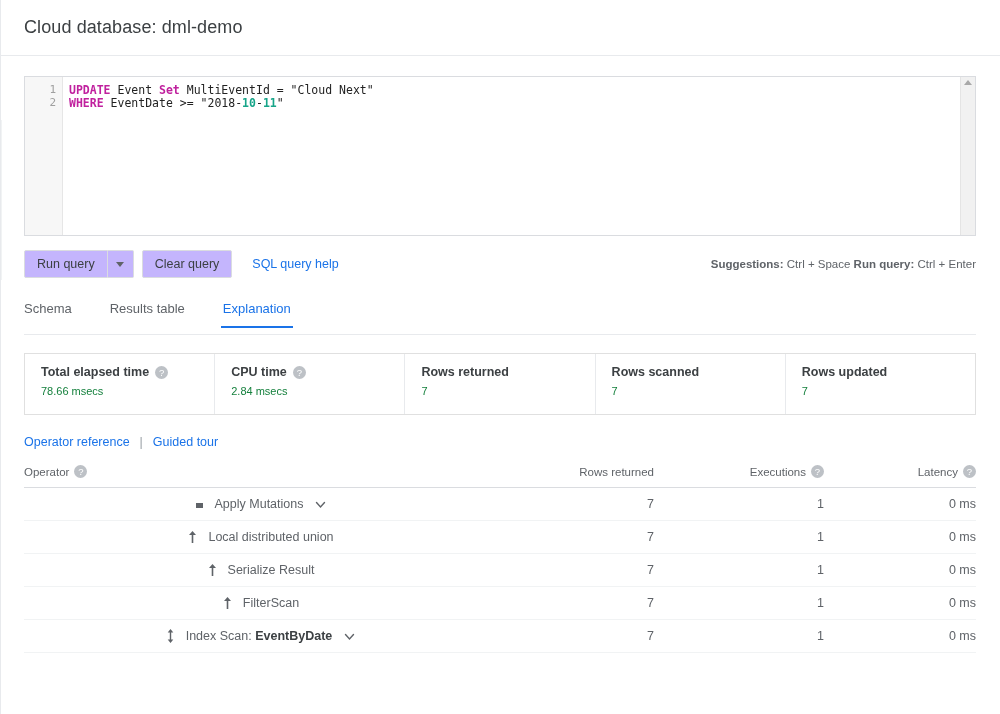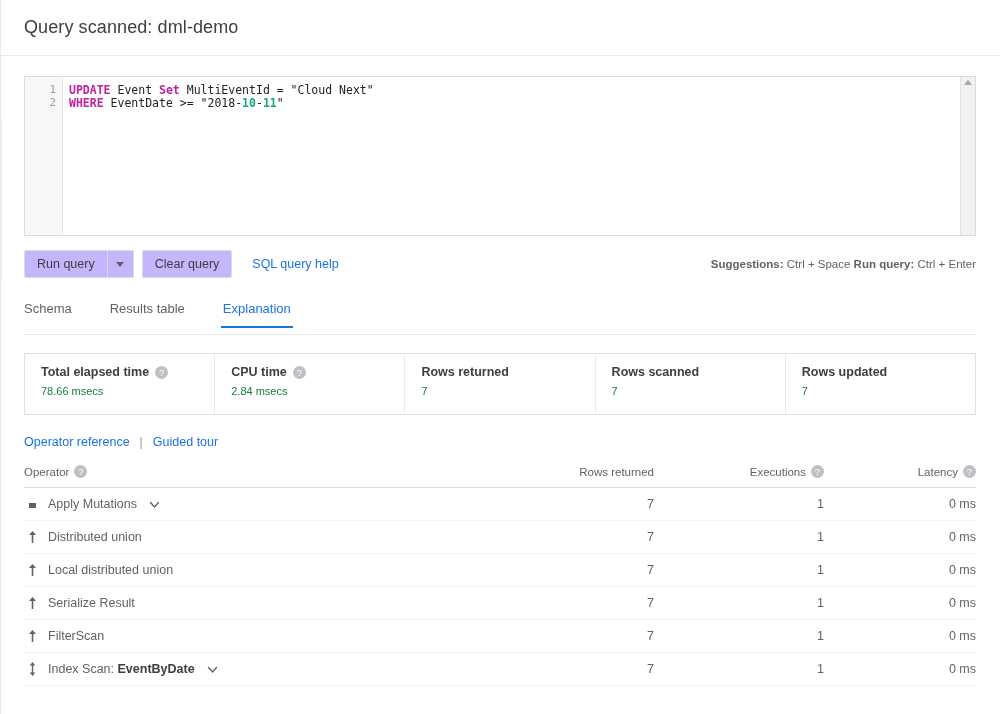--- a/index.html
+++ b/index.html
@@ -258,20 +258,21 @@
     height: 33px;
     border-bottom: 1px solid #f1f3f4;
     padding: 0;
     vertical-align: middle;
   }
   .op-cell {
     display: flex;
     align-items: center;
     gap: 9px;
     padding-left: 2px;
+    justify-content: center;
   }
   .op-icon {
     width: 13px;
     flex: 0 0 13px;
     display: flex;
     align-items: center;
     justify-content: center;
     color: #5f6368;
   }
   .op-label { color: #5f6368; }
@@ -288,21 +289,21 @@
   .col-exec { width: 170px; }
   .col-lat { width: 152px; }
 </style>
 </head>
 <body>
 
 <div class="left-rail"></div>
 <div class="left-rail-soft"></div>
 
 <div class="page-header">
-  <div class="page-title">Query scanned: dml-demo</div>
+  <div class="page-title">Cloud database: dml-demo</div>
 </div>
 
 <div class="editor-wrap">
   <div class="gutter">
       <div class="ln">1</div>
       <div class="ln">2</div>
     </div>
   <div class="code-area">
       <div class="code-line"><span class="kw">UPDATE</span><span> Event </span><span class="kw">Set</span><span> MultiEventId = "Cloud Next"</span></div>
       <div class="code-line"><span class="kw">WHERE</span><span> EventDate &gt;= "2018-</span><span class="num">10</span><span>-</span><span class="num">11</span><span>"</span></div>
@@ -425,35 +426,20 @@
         <td class="num-cell">0 ms</td>
       </tr>
       <tr>
         <td>
           <div class="op-cell">
             <span class="op-icon">
               <svg width="13" height="16" viewBox="0 0 13 16">
                 <path d="M6.5 2 L10 6 L7.3 6 L7.3 14 L5.7 14 L5.7 6 L3 6 Z" fill="#5f6368"></path>
               </svg>
             </span>
-            <span class="op-label">Distributed union</span>
-          </div>
-        </td>
-        <td class="num-cell">7</td>
-        <td class="num-cell">1</td>
-        <td class="num-cell">0 ms</td>
-      </tr>
-      <tr>
-        <td>
-          <div class="op-cell">
-            <span class="op-icon">
-              <svg width="13" height="16" viewBox="0 0 13 16">
-                <path d="M6.5 2 L10 6 L7.3 6 L7.3 14 L5.7 14 L5.7 6 L3 6 Z" fill="#5f6368"></path>
-              </svg>
-            </span>
             <span class="op-label">Local distributed union</span>
           </div>
         </td>
         <td class="num-cell">7</td>
         <td class="num-cell">1</td>
         <td class="num-cell">0 ms</td>
       </tr>
       <tr>
         <td>
           <div class="op-cell">

